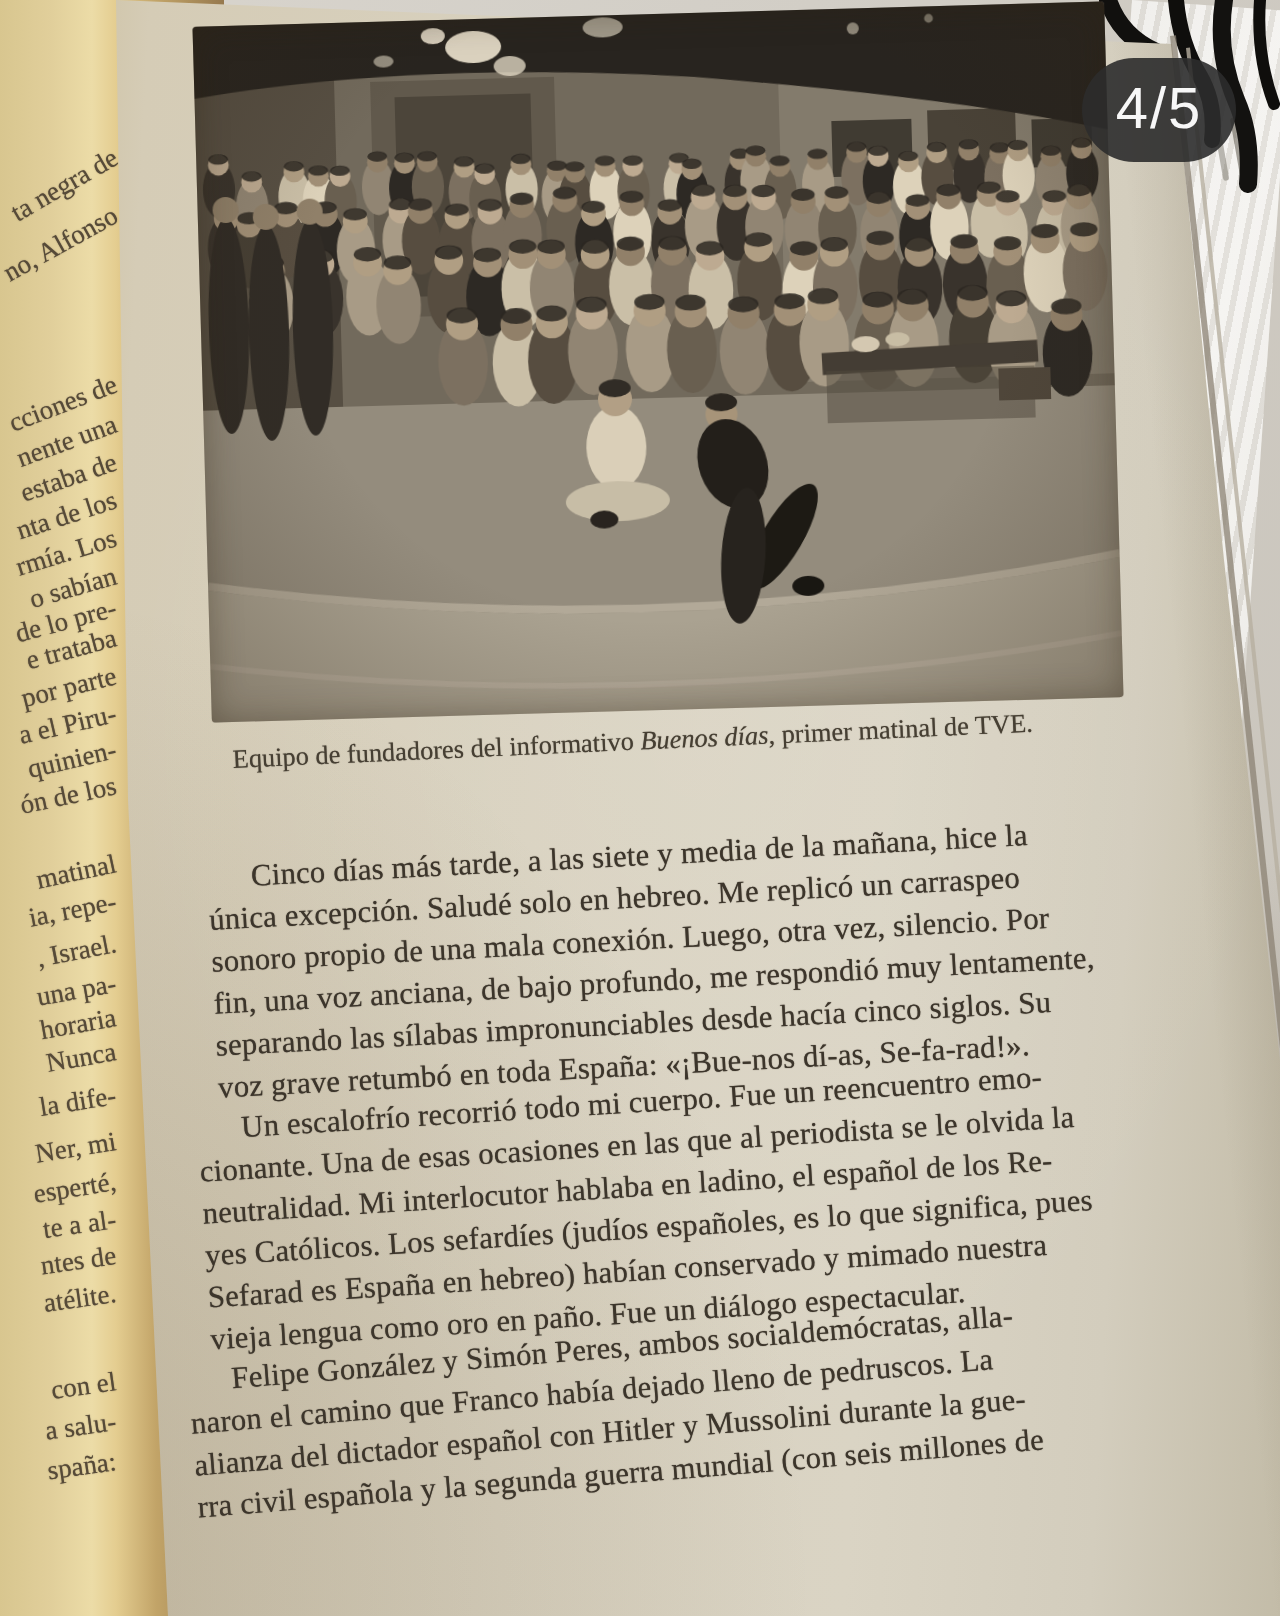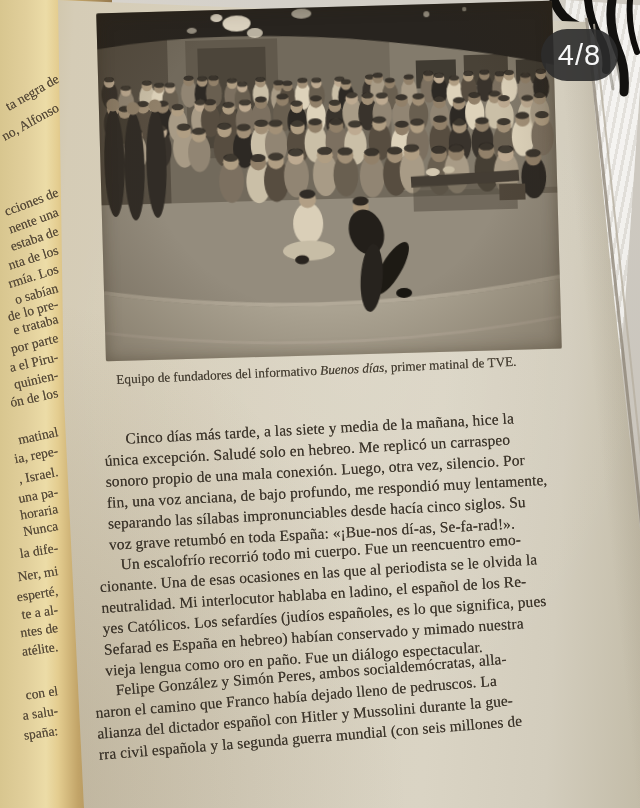--- a/index.html
+++ b/index.html
@@ -490,15 +490,15 @@
       <div class="tline">vieja lengua como oro en paño. Fue un diálogo espectacular.</div>
     </div>
   <div class="para indent-first" id="para3">
       <div class="tline">Felipe González y Simón Peres, ambos socialdemócratas, alla-</div>
       <div class="tline">naron el camino que Franco había dejado lleno de pedruscos. La</div>
       <div class="tline">alianza del dictador español con Hitler y Mussolini durante la gue-</div>
       <div class="tline">rra civil española y la segunda guerra mundial (con seis millones de</div>
     </div>
 
   <div class="badge">
-    <span>4/8</span>
+    <span>4/5</span>
   </div>
 </div>
 
 </body></html>

